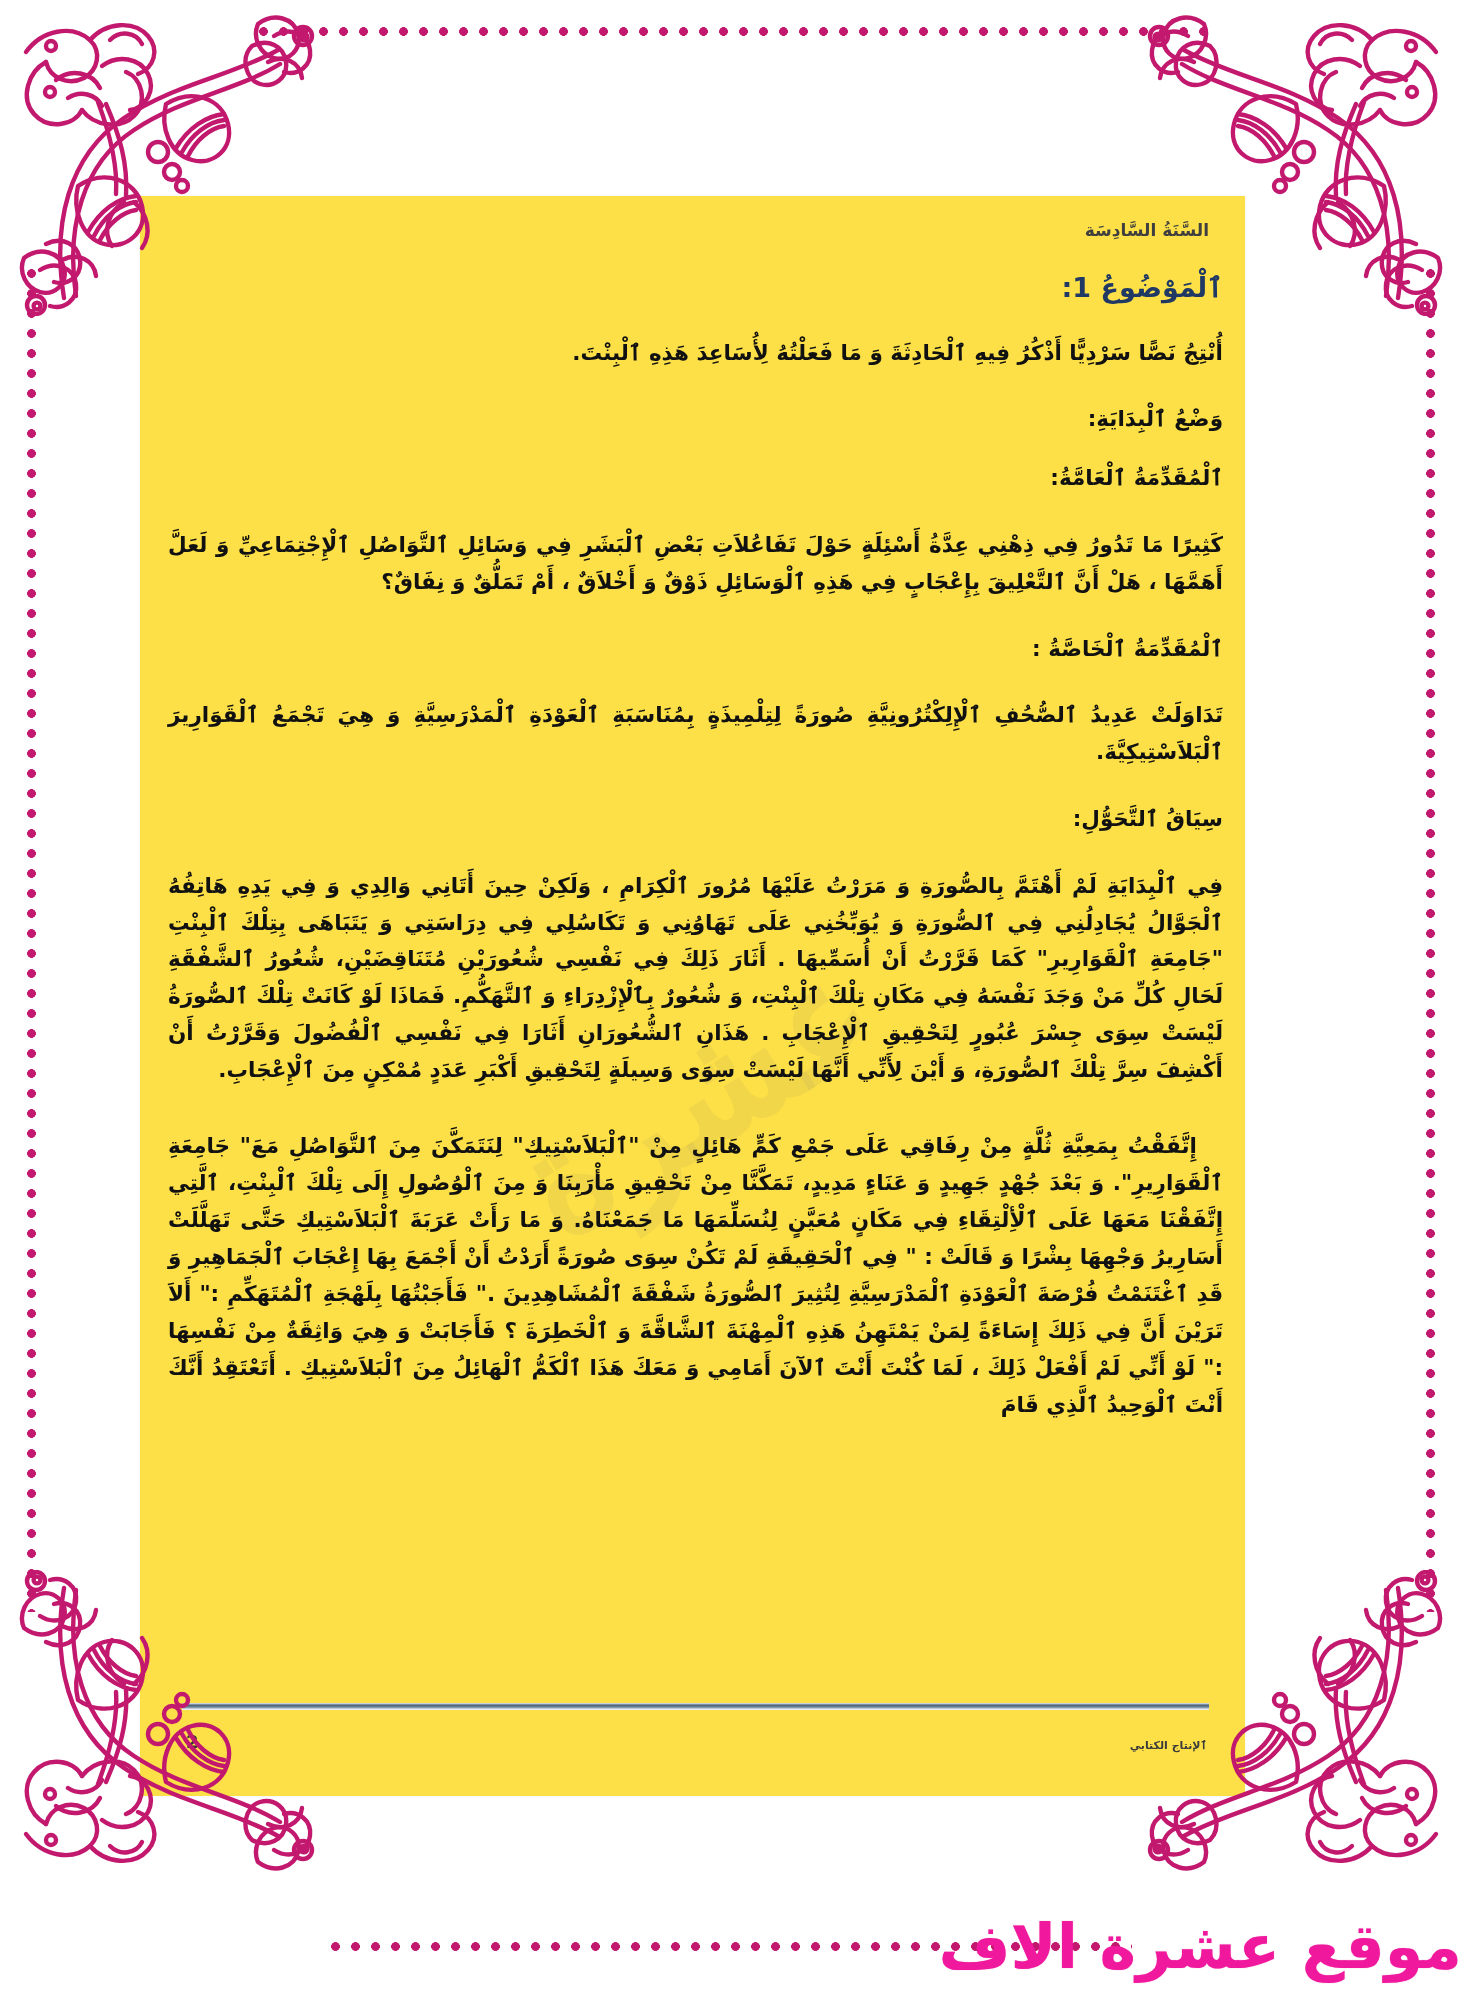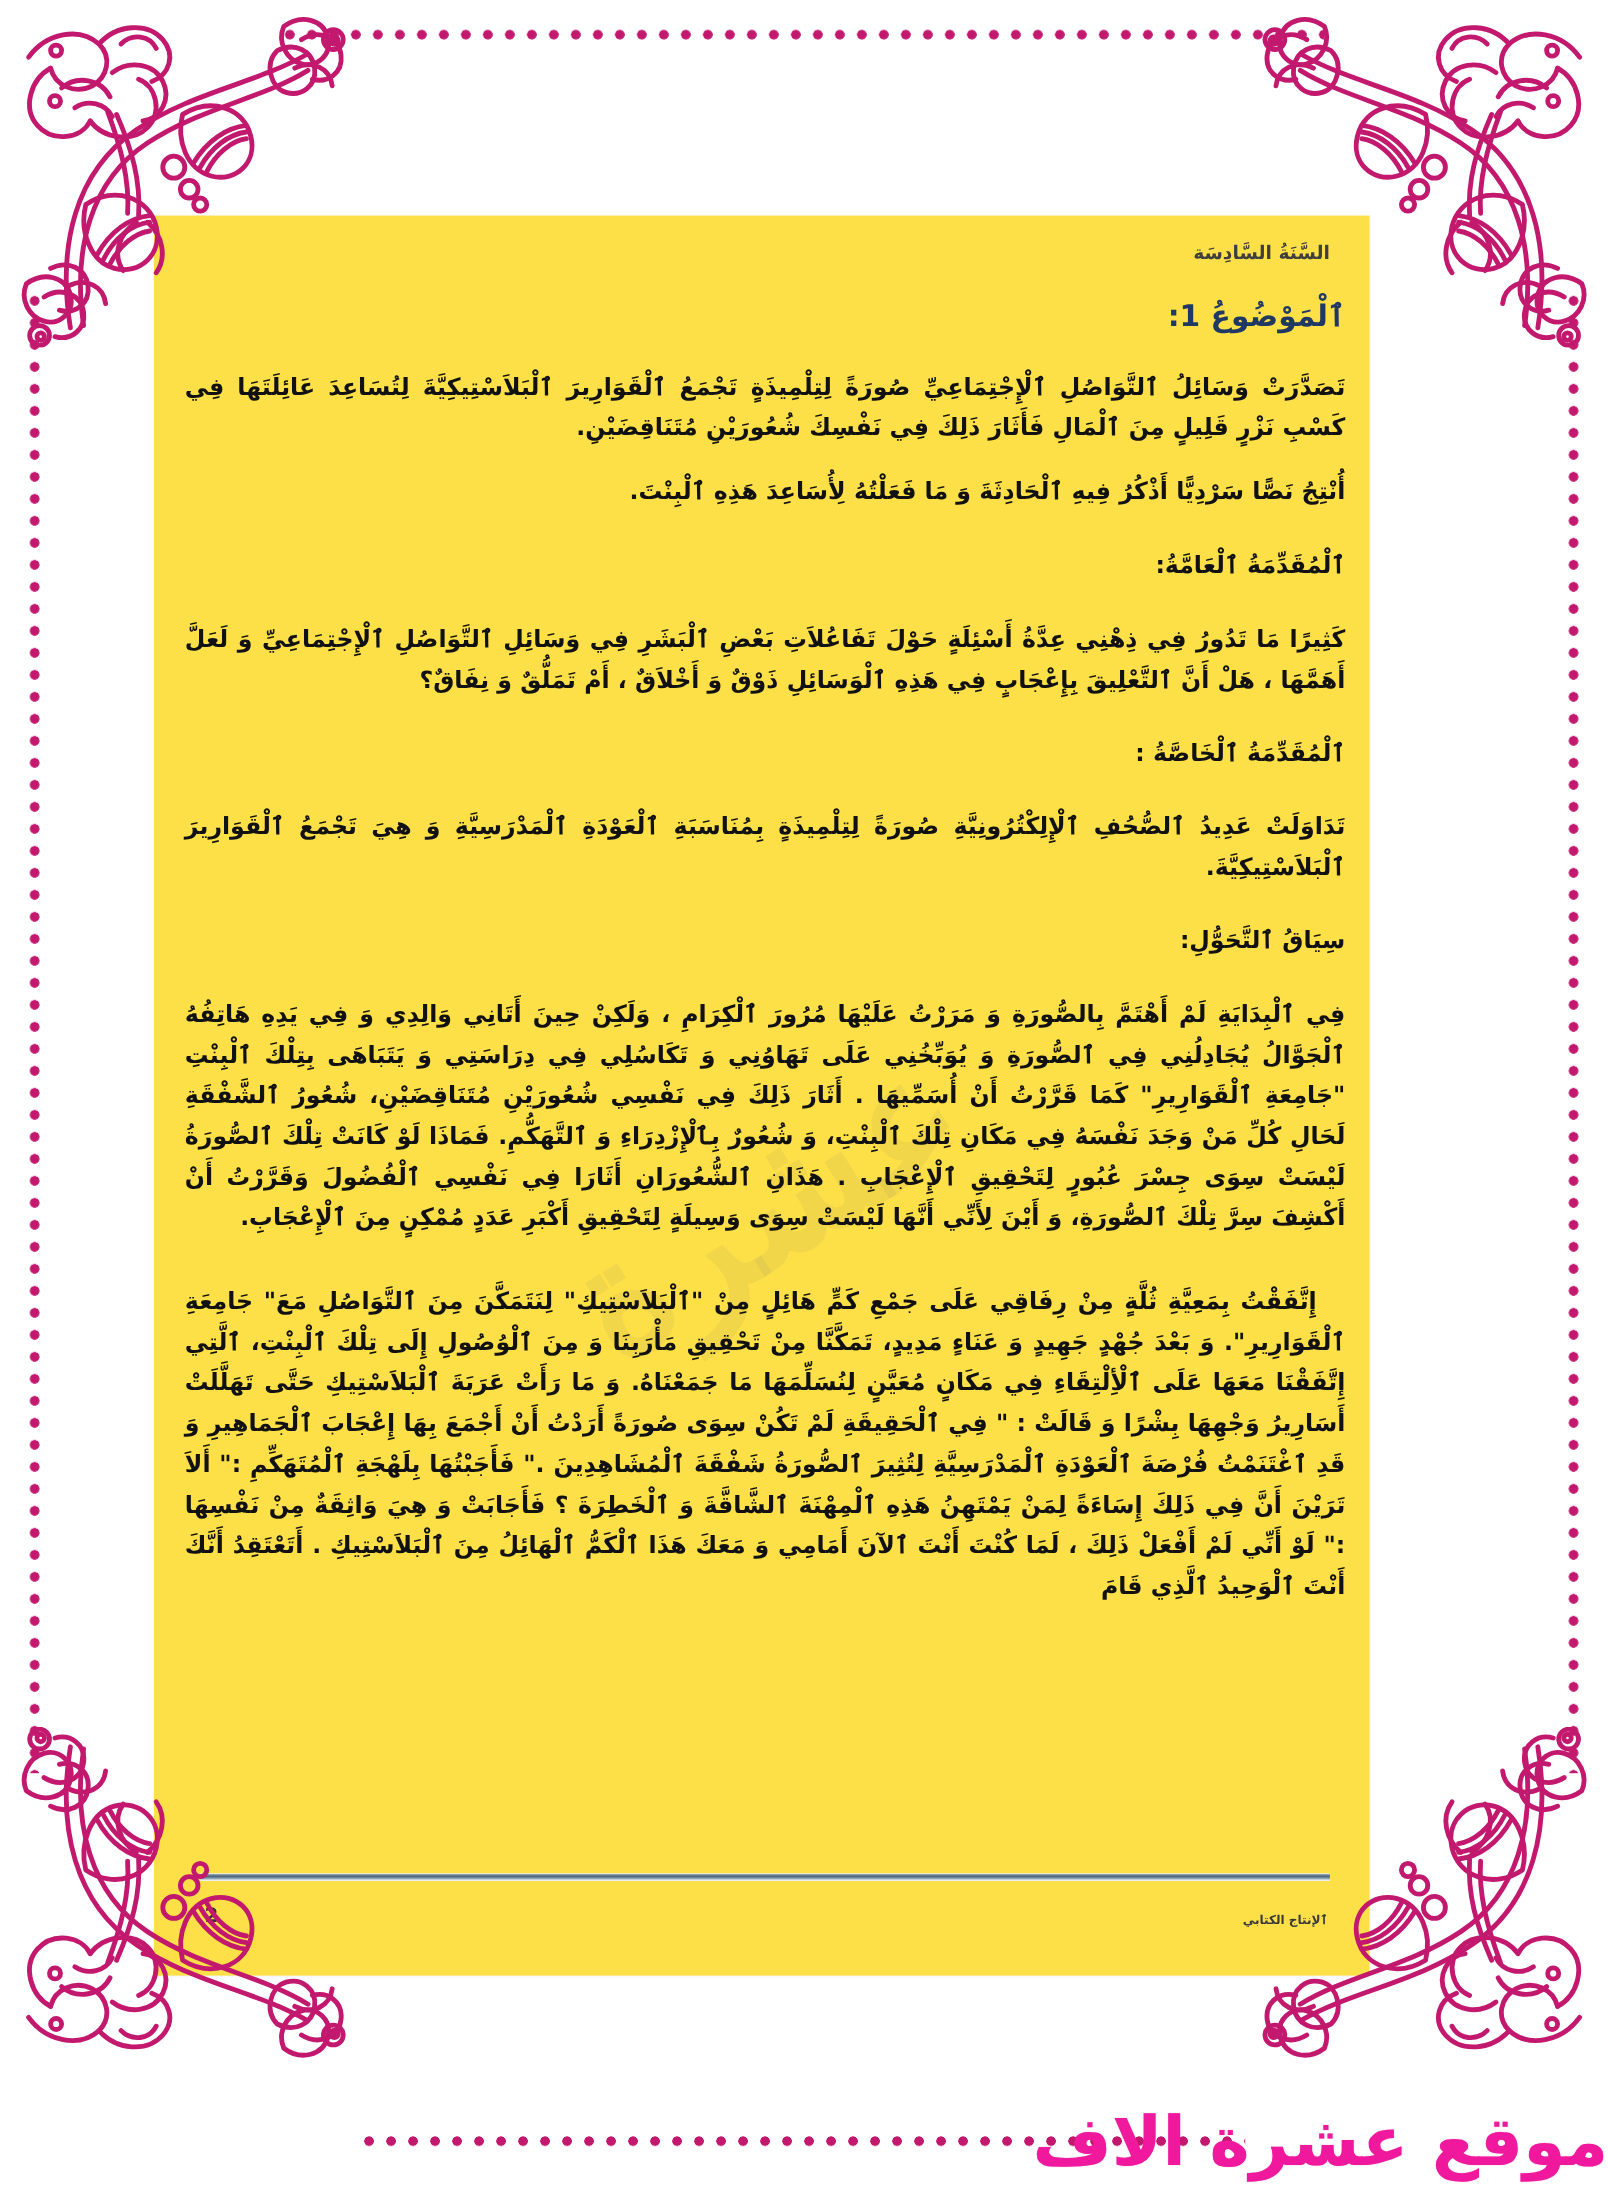--- a/index.html
+++ b/index.html
@@ -400,24 +400,24 @@
   <div class="page-inner">
 
     <div class="running-head">السَّنَةُ السَّادِسَة</div>
 
     <div class="watermark">عشرة</div>
 
     <div class="doc-body">
 
       <h1 class="title">ٱلْمَوْضُوعُ 1:</h1>
 
-      <p class="para">تَصَدَّرَتْ وَسَائِلُ ٱلتَّوَاصُلِ ٱلْإِجْتِمَاعِيِّ صُورَةً لِتِلْمِيذَةٍ تَجْمَعُ ٱلْقَوَارِيرَ ٱلْبَلاَسْتِيكِيَّةَ لِتُسَاعِدَ عَائِلَتَهَا فِي كَسْبِ نَزْرٍ قَلِيلٍ مِنَ ٱلْمَالِ فَأَثَارَ ذَلِكَ فِي نَفْسِكَ شُعُورَيْنِ مُتَنَاقِضَيْنِ.</p>
 
       <p class="para gap-sm">أُنْتِجُ نَصًّا سَرْدِيًّا أَذْكُرُ فِيهِ ٱلْحَادِثَةَ وَ مَا فَعَلْتُهُ لِأُسَاعِدَ هَذِهِ ٱلْبِنْتَ.</p>
 
+      <h2 class="heading">وَضْعُ ٱلْبِدَايَةِ:</h2>
 
       <h2 class="heading gap-sm">ٱلْمُقَدِّمَةُ ٱلْعَامَّةُ:</h2>
 
       <p class="para gap-sm">كَثِيرًا مَا تَدُورُ فِي ذِهْنِي عِدَّةُ أَسْئِلَةٍ حَوْلَ تَفَاعُلاَتِ بَعْضِ ٱلْبَشَرِ فِي وَسَائِلِ ٱلتَّوَاصُلِ ٱلْإِجْتِمَاعِيِّ وَ لَعَلَّ أَهَمَّهَا ، هَلْ أَنَّ ٱلتَّعْلِيقَ  بِإِعْجَابٍ فِي هَذِهِ ٱلْوَسَائِلِ ذَوْقٌ وَ أَخْلاَقٌ ، أَمْ تَمَلُّقٌ وَ نِفَاقٌ؟</p>
 
       <h2 class="heading gap-sm">ٱلْمُقَدِّمَةُ ٱلْخَاصَّةُ :</h2>
 
       <p class="para gap-sm">تَدَاوَلَتْ عَدِيدُ ٱلصُّحُفِ ٱلْإِلِكْتُرُونِيَّةِ صُورَةً لِتِلْمِيذَةٍ بِمُنَاسَبَةِ ٱلْعَوْدَةِ ٱلْمَدْرَسِيَّةِ وَ هِيَ تَجْمَعُ ٱلْقَوَارِيرَ ٱلْبَلاَسْتِيكِيَّةَ.</p>
 
       <h2 class="heading gap-sm">سِيَاقُ ٱلتَّحَوُّلِ:</h2>

